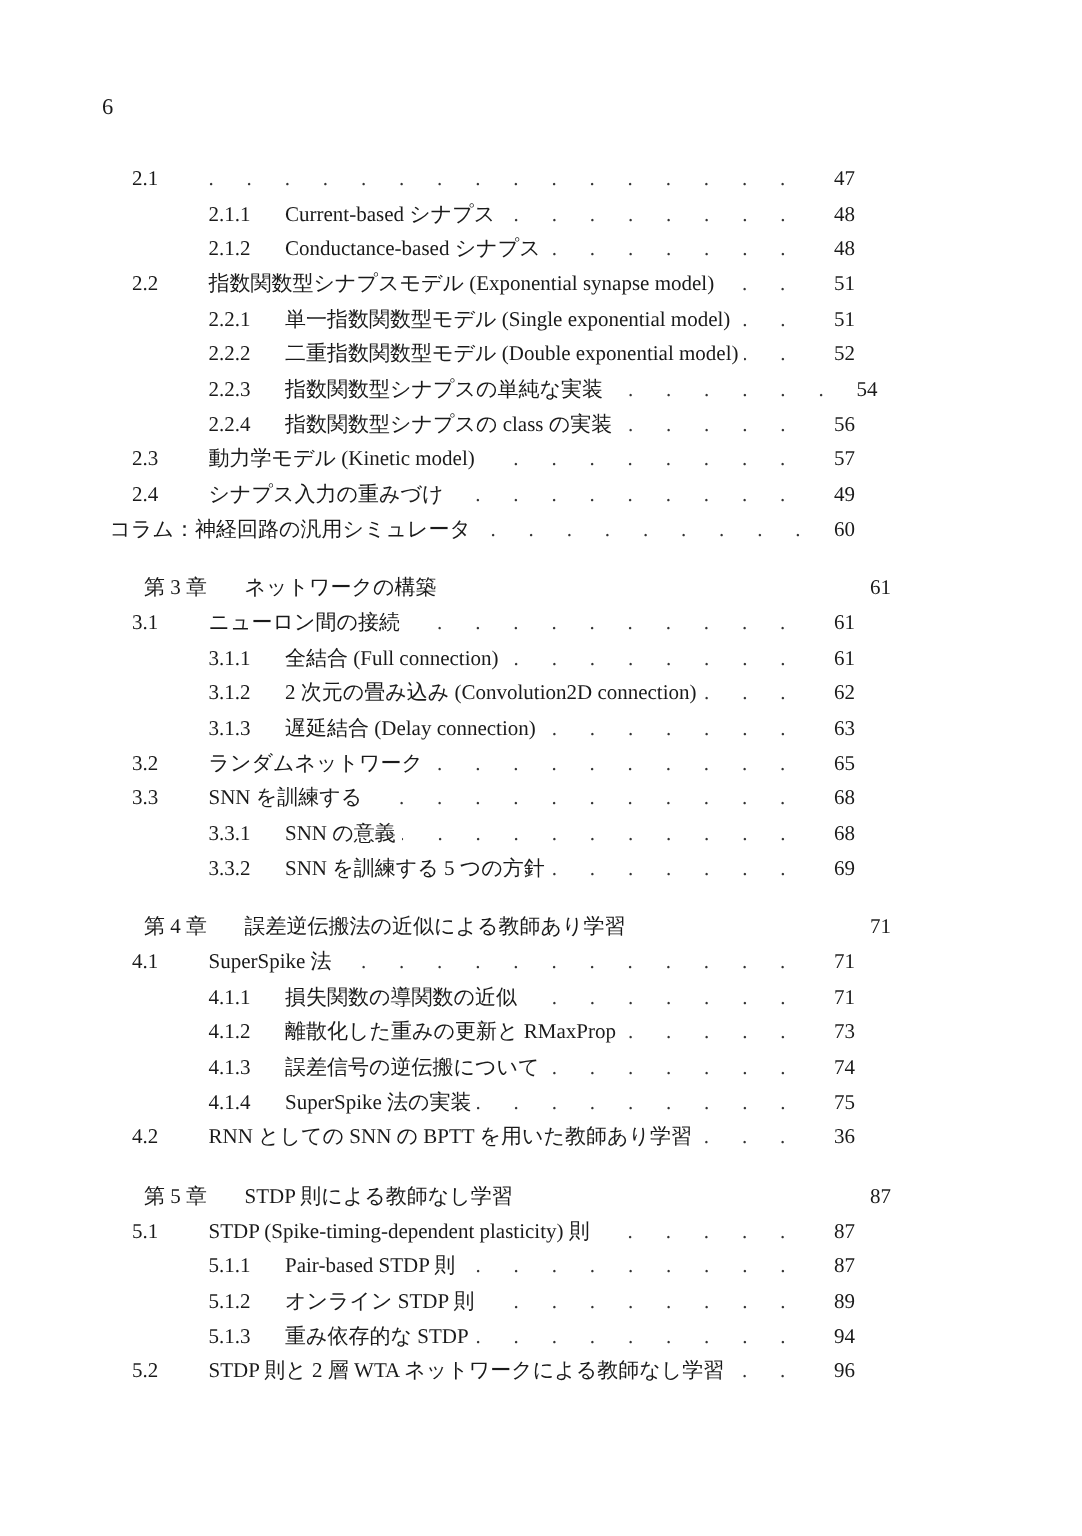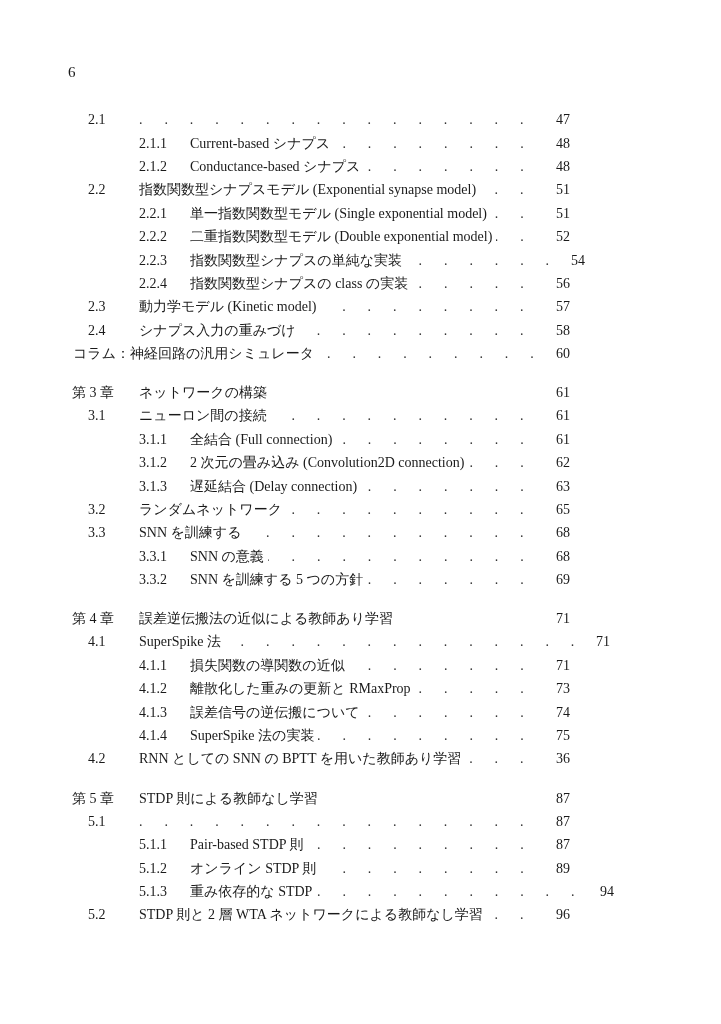--- a/index.html
+++ b/index.html
@@ -71,21 +71,21 @@
   .row.section .num { left: 88px; }
   .row.section .title { left: 139px; }
   .row.section .leader { left: 139px; }
   .row.subsection .num { left: 139px; }
   .row.subsection .title { left: 190px; }
   .row.subsection .leader { left: 190px; }
   .row.column .title { left: 73px; }
   .row.column .leader { left: 73px; }
   .row.chapter .num { left: 72px; }
   .row.chapter .title { left: 139px; }
-  .row.chapter { font-weight: normal; }
+  .row.chapter { font-weight: normal; margin-left: 24px; }
 </style>
 </head>
 <body>
 
 <div class="page-number">6</div>
 
 <div class="toc" id="toc">
     <div class="row section" style="top: 109px;">
     <span class="num">2.1</span>
     <span class="leader">. . . . . . . . . . . . . . . . . . . . . . . . . . . . . . . . . . . . . . . . . . . . . . . . . . . . . . . .</span>
@@ -136,21 +136,21 @@
     <div class="row section" style="top: 296px;">
     <span class="num">2.3</span>
     <span class="title">動力学モデル (Kinetic model)</span>
     <span class="leader">. . . . . . . . . . . . . . . . . . . . . . . . . . . . . . . . . . . . . . . . . . . . . . . . . . . . . . . .</span>
     <span class="pg">57</span>
   </div>
     <div class="row section" style="top: 320px;">
     <span class="num">2.4</span>
     <span class="title">シナプス入力の重みづけ</span>
     <span class="leader">. . . . . . . . . . . . . . . . . . . . . . . . . . . . . . . . . . . . . . . . . . . . . . . . . . . . . . . .</span>
-    <span class="pg">58</span>
+    <span class="pg">49</span>
   </div>
     <div class="row column" style="top: 343px;">
 
     <span class="title">コラム：神経回路の汎用シミュレータ</span>
     <span class="leader">. . . . . . . . . . . . . . . . . . . . . . . . . . . . . . . . . . . . . . . . . . . . . . . . . . . . . . . .</span>
     <span class="pg">60</span>
   </div>
     <div class="row chapter" style="top: 382px;">
     <span class="num">第 3 章</span>
     <span class="title">ネットワークの構築</span>
@@ -204,21 +204,21 @@
     <span class="title">SNN を訓練する 5 つの方針</span>
     <span class="leader">. . . . . . . . . . . . . . . . . . . . . . . . . . . . . . . . . . . . . . . . . . . . . . . . . . . . . . . .</span>
     <span class="pg">69</span>
   </div>
     <div class="row chapter" style="top: 608px;">
     <span class="num">第 4 章</span>
     <span class="title">誤差逆伝搬法の近似による教師あり学習</span>
 
     <span class="pg">71</span>
   </div>
-    <div class="row section" style="top: 631px; padding-left: 40px;">
+    <div class="row section" style="top: 631px;">
     <span class="num">4.1</span>
     <span class="title">SuperSpike 法</span>
     <span class="leader">. . . . . . . . . . . . . . . . . . . . . . . . . . . . . . . . . . . . . . . . . . . . . . . . . . . . . . . .</span>
     <span class="pg">71</span>
   </div>
     <div class="row subsection" style="top: 655px;">
     <span class="num">4.1.1</span>
     <span class="title">損失関数の導関数の近似</span>
     <span class="leader">. . . . . . . . . . . . . . . . . . . . . . . . . . . . . . . . . . . . . . . . . . . . . . . . . . . . . . . .</span>
     <span class="pg">71</span>
@@ -248,36 +248,37 @@
     <span class="pg">36</span>
   </div>
     <div class="row chapter" style="top: 788px;">
     <span class="num">第 5 章</span>
     <span class="title">STDP 則による教師なし学習</span>
 
     <span class="pg">87</span>
   </div>
     <div class="row section" style="top: 811px;">
     <span class="num">5.1</span>
+    <span class="title">STDP (Spike-timing-dependent plasticity) 則</span>
     <span class="leader">. . . . . . . . . . . . . . . . . . . . . . . . . . . . . . . . . . . . . . . . . . . . . . . . . . . . . . . .</span>
     <span class="pg">87</span>
   </div>
     <div class="row subsection" style="top: 834px;">
     <span class="num">5.1.1</span>
     <span class="title">Pair-based STDP 則</span>
     <span class="leader">. . . . . . . . . . . . . . . . . . . . . . . . . . . . . . . . . . . . . . . . . . . . . . . . . . . . . . . .</span>
     <span class="pg">87</span>
   </div>
     <div class="row subsection" style="top: 858px;">
     <span class="num">5.1.2</span>
     <span class="title">オンライン STDP 則</span>
     <span class="leader">. . . . . . . . . . . . . . . . . . . . . . . . . . . . . . . . . . . . . . . . . . . . . . . . . . . . . . . .</span>
     <span class="pg">89</span>
   </div>
-    <div class="row subsection" style="top: 881px; padding-left: 44px;">
+    <div class="row subsection" style="top: 881px;">
     <span class="num">5.1.3</span>
     <span class="title">重み依存的な STDP</span>
     <span class="leader">. . . . . . . . . . . . . . . . . . . . . . . . . . . . . . . . . . . . . . . . . . . . . . . . . . . . . . . .</span>
     <span class="pg">94</span>
   </div>
     <div class="row section" style="top: 904px;">
     <span class="num">5.2</span>
     <span class="title">STDP 則と 2 層 WTA ネットワークによる教師なし学習</span>
     <span class="leader">. . . . . . . . . . . . . . . . . . . . . . . . . . . . . . . . . . . . . . . . . . . . . . . . . . . . . . . .</span>
     <span class="pg">96</span>

